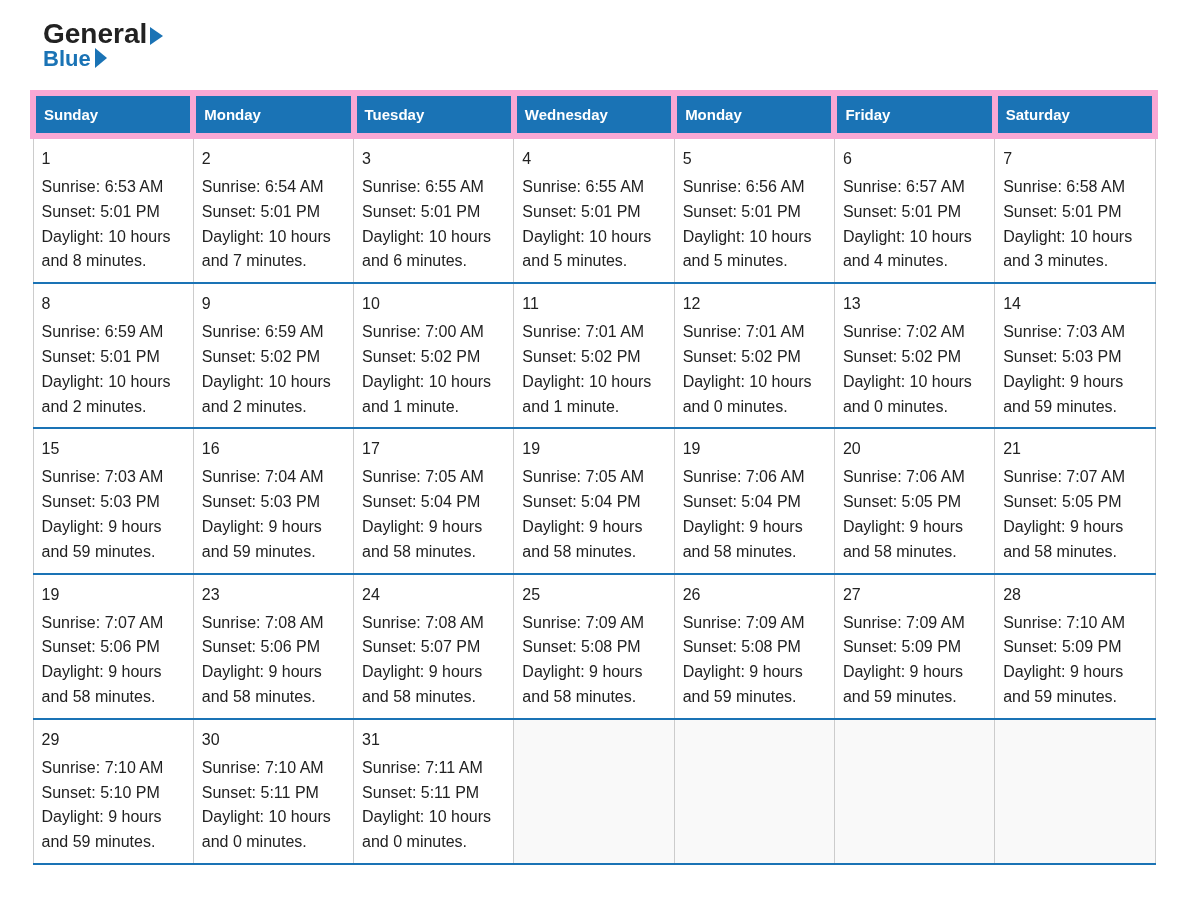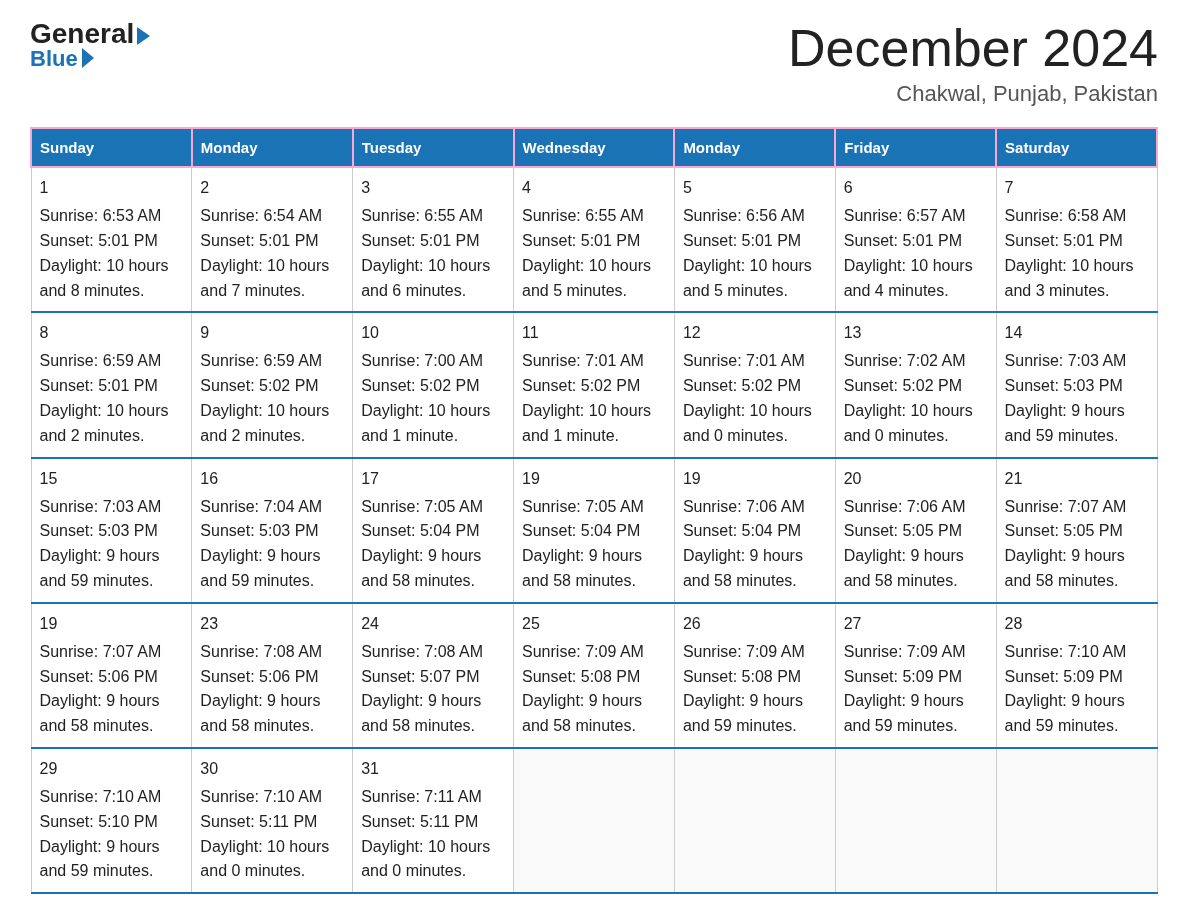--- a/index.html
+++ b/index.html
@@ -7,20 +7,21 @@
       font-family: Arial, sans-serif;
       background: #ffffff;
       padding: 20px 30px;
       color: #222;
     }
     .header {
       display: flex;
       justify-content: space-between;
       align-items: flex-start;
       margin-bottom: 20px;
+      margin-left: 13px;
     }
     .logo {
       display: flex;
       flex-direction: column;
       align-items: flex-start;
     }
     .logo-general {
       font-size: 28px;
       font-weight: bold;
       color: #222;
@@ -67,21 +68,21 @@
     }
     thead tr {
       background-color: #1a73b5;
     }
     thead th {
       color: #ffffff;
       font-size: 15px;
       font-weight: bold;
       padding: 10px 8px;
       text-align: left;
-      border: 2px solid #f9a8d4;
+      border: 6px solid #f9a8d4;
     }
     tbody td {
       vertical-align: top;
       border: 1px solid #ccc;
       padding: 8px;
       font-size: 12.5px;
       line-height: 1.5;
       height: 110px;
     }
     tbody tr {
@@ -104,24 +105,20 @@
   </style>
 </head>
 <body>
 
 <div class="header">
   <div class="logo">
     <div class="logo-general">General<span style="display:inline-block;width:0;height:0;border-left:13px solid #1a73b5;border-top:9px solid transparent;border-bottom:9px solid transparent;margin-left:3px;vertical-align:middle;"></span></div>
     <div class="logo-blue">
       Blue<span class="logo-arrow"></span>
     </div>
-  </div>
-  <div class="title-block">
-    <div class="month-title">December 2024</div>
-    <div class="location">Chakwal, Punjab, Pakistan</div>
   </div>
 </div>
 
 <table>
   <thead>
     <tr>
       <th>Sunday</th>
       <th>Monday</th>
       <th>Tuesday</th>
       <th>Wednesday</th>

